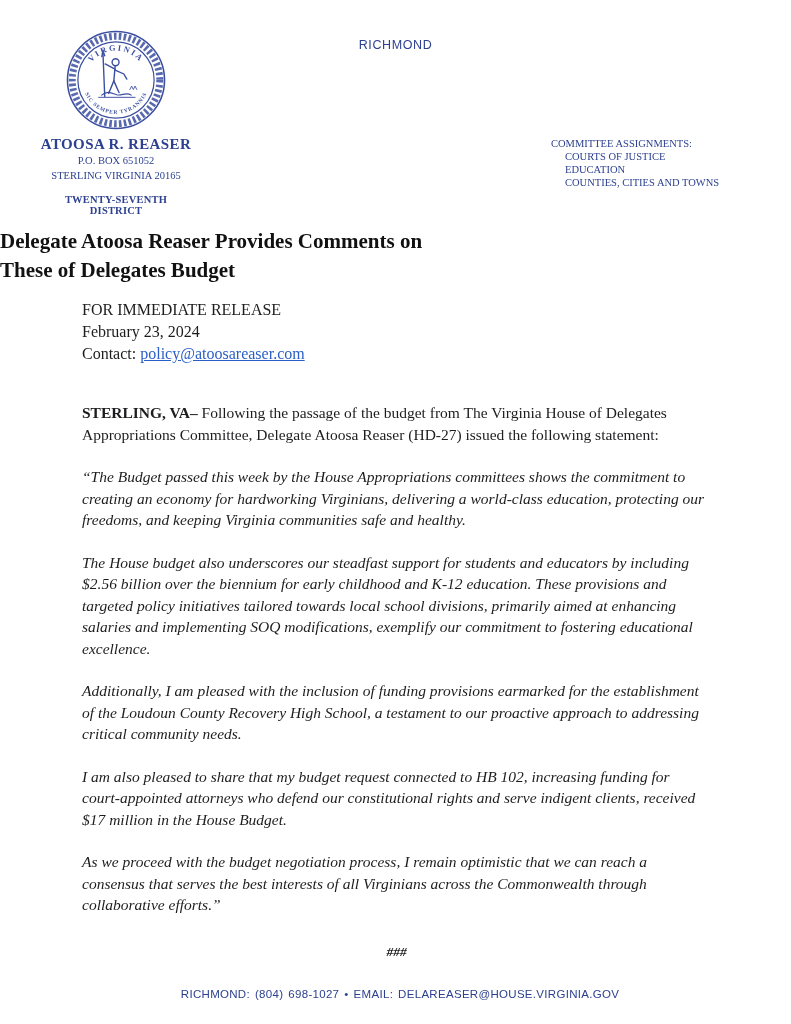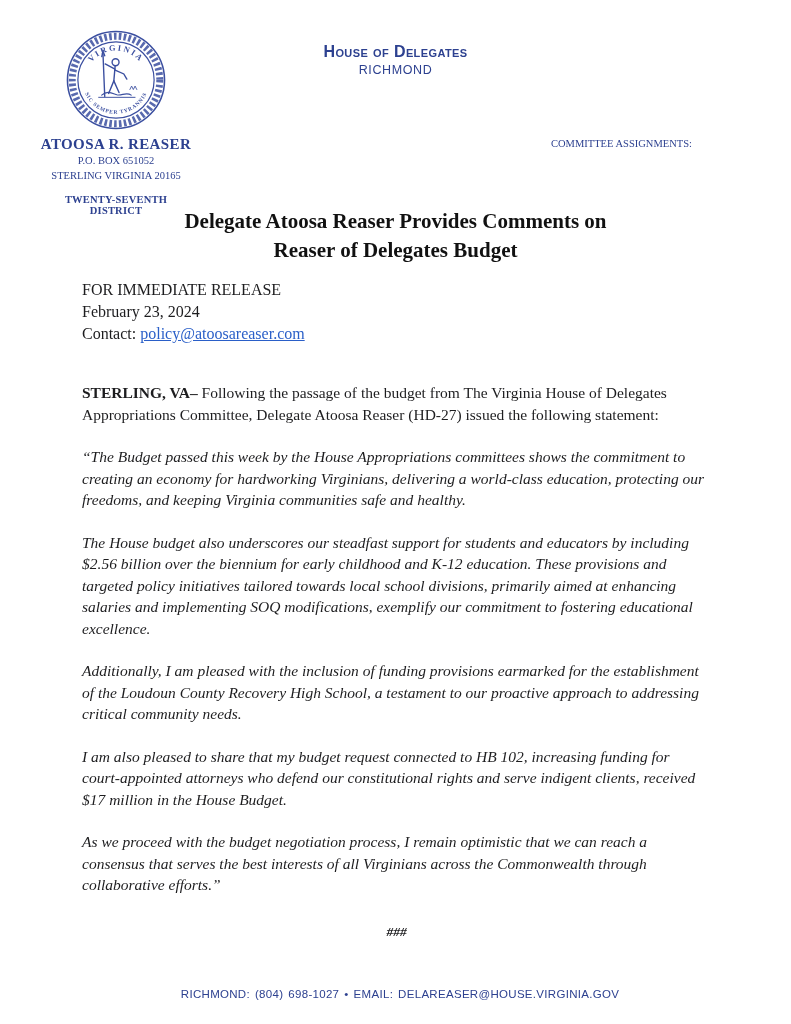--- a/index.html
+++ b/index.html
@@ -76,21 +76,21 @@
     position: absolute;
     left: 551px; top: 137px;
     color: #2d4190;
     font-size: 10.5px;
     line-height: 13px;
   }
   .committees ul { list-style: none; margin-left: 14px; }
 
   
   .doc-title {
-    text-align: center;
+    margin-top: 20px;
     font-size: 21px;
     font-weight: bold;
     line-height: 29px;
     color: #111111;
   }
 
   
   .content { margin: 0 80px 0 82px; }
   .release-block { margin-top: 14px; font-size: 16px; line-height: 22px; }
   .email-link { color: #2a5fc8; text-decoration: underline; cursor: pointer; }
@@ -159,32 +159,36 @@
           <path d="M40 80 L82 80" stroke-width="1.1"></path>
         </g>
       </svg>
       <div class="official-name">ATOOSA R. REASER</div>
       <div class="official-addr">P.O. BOX 651052</div>
       <div class="official-addr">STERLING VIRGINIA 20165</div>
       <div class="official-district">TWENTY-SEVENTH DISTRICT</div>
     </div>
 
     <div class="center-block">
-      <div class="house-line">House of Delegates</div>
       <div class="richmond-line">RICHMOND</div>
     </div>
 
     <div class="committees">
       <div>COMMITTEE ASSIGNMENTS:</div>
+      <ul>
+        <li>COURTS OF JUSTICE</li>
+        <li>EDUCATION</li>
+        <li>COUNTIES, CITIES AND TOWNS</li>
+      </ul>
     </div>
   </div>
 
   <div class="doc-title">
     <div>Delegate Atoosa Reaser Provides Comments on</div>
-    <div>Reaser of Delegates Budget</div>
+    <div>These of Delegates Budget</div>
   </div>
 
   <div class="content">
 
     <div class="release-block">
       <div>FOR IMMEDIATE RELEASE</div>
       <div>February 23, 2024</div>
       <div>
         <span>Contact: </span><a class="email-link">policy@atoosareaser.com</a>
       </div>

